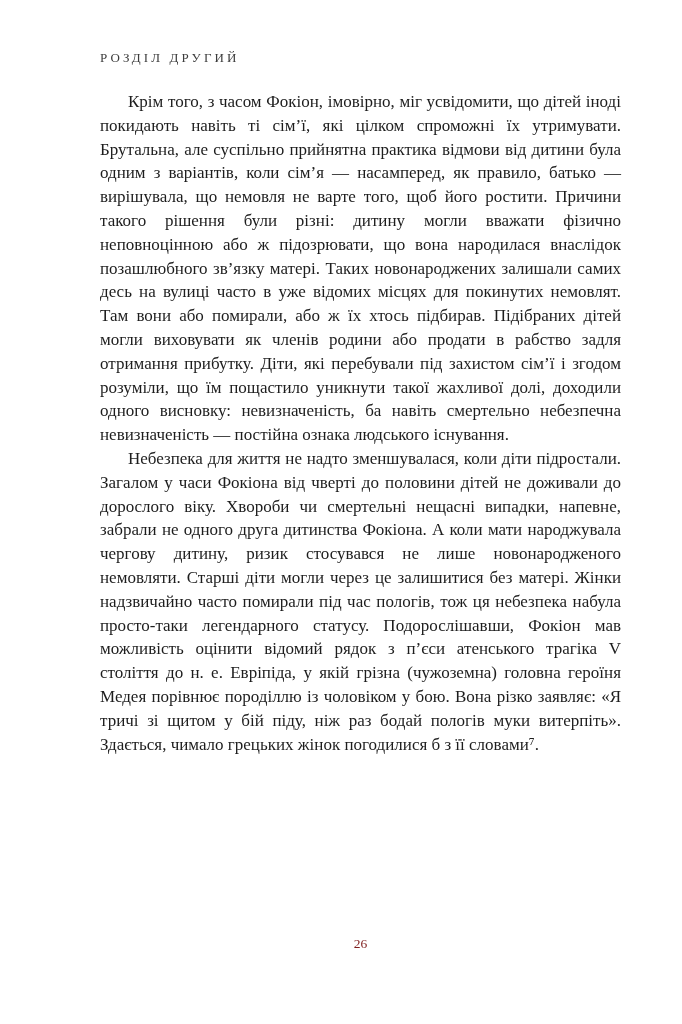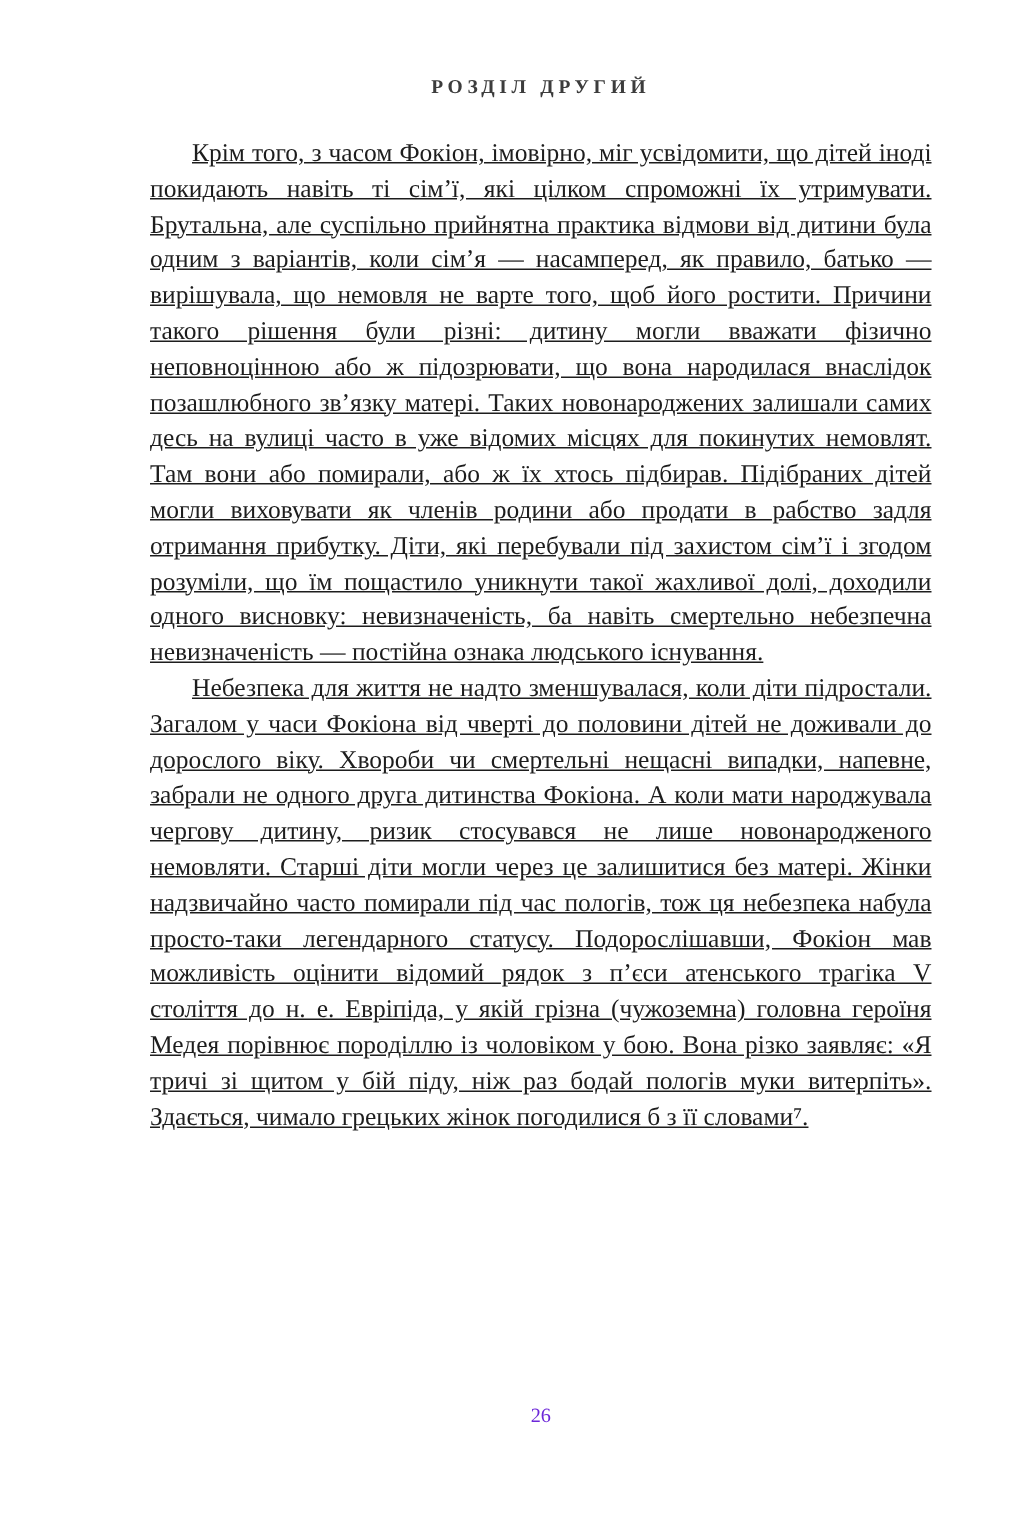--- a/index.html
+++ b/index.html
@@ -15,52 +15,51 @@
   .book-page {
     position: absolute;
     inset: 0;
     background: #ffffff;
   }
   .running-head {
     position: absolute;
     top: 50px;
     left: 100px;
     width: 521px;
-    text-align: center;
+    text-align: left;
     font-size: 13px;
     letter-spacing: 0.24em;
     color: #3c3c3c;
-    font-weight: 700;
+    font-weight: 400;
   }
   .text-block {
     position: absolute;
     top: 90px;
     left: 100px;
     width: 521px;
     font-size: 17px;
     line-height: 23.8px;
     text-align: justify;
     text-justify: inter-word;
     color: #1d1d1d;
     hyphens: auto;
     -webkit-hyphens: auto;
   }
   .text-block p {
     margin: 0;
     text-indent: 28px;
-    text-decoration: underline;
   }
   .page-number {
     position: absolute;
     bottom: 72px;
     left: 100px;
     width: 521px;
     text-align: center;
     font-size: 13.5px;
-    color: #6d28d9;
+    color: #7f1d1d;
   }
 </style>
 </head>
 <body>
 
 <div class="book-page">
 
   <div class="running-head">РОЗДІЛ ДРУГИЙ</div>
 
   <div class="text-block" lang="uk">

